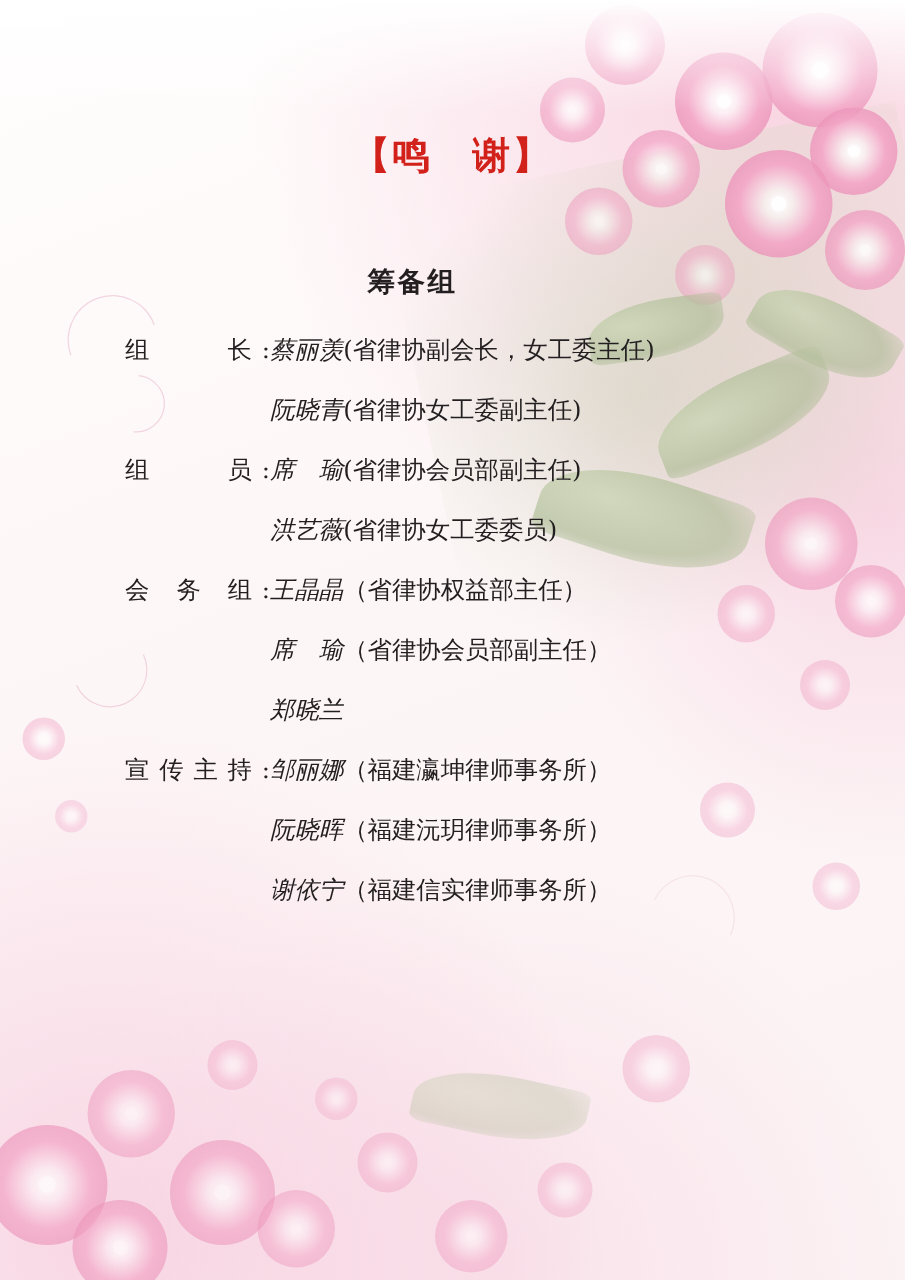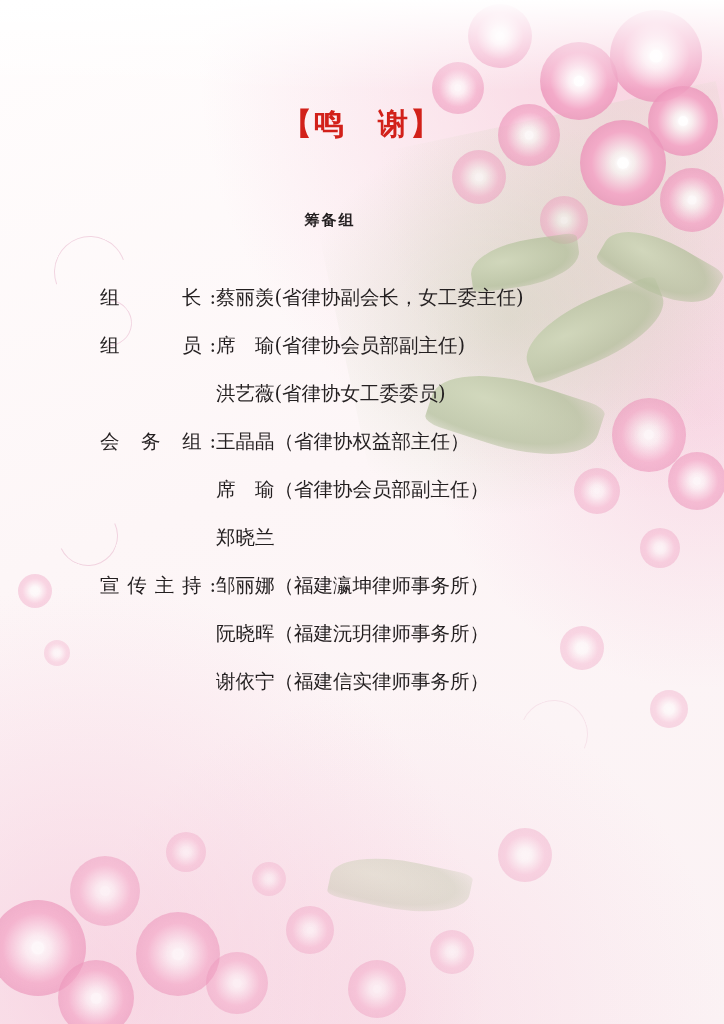--- a/index.html
+++ b/index.html
@@ -112,29 +112,29 @@
     letter-spacing: 2px;
   }
 
   .section-title {
     position: absolute;
     top: 211px;
     left: 0;
     width: 660px;
     text-align: center;
     font-family: "DejaVu Serif", "Liberation Serif", serif;
-    font-size: 15px;
+    font-size: 22px;
     font-weight: 700;
     color: #231f20;
     letter-spacing: 2px;
   }
 
   .credit-list {
     position: absolute;
-    top: 284px;
+    top: 266px;
     left: 0;
     width: 636px;
   }
 
   .credit-row {
     display: flex;
     align-items: baseline;
     justify-content: flex-start;
     height: 48px;
     font-family: "DejaVu Serif", "Liberation Serif", serif;
@@ -150,20 +150,21 @@
     white-space: nowrap;
     flex: 0 0 auto;
   }
   .role.blank {
     text-align-last: auto;
   }
 
   .person {
     white-space: nowrap;
     flex: 0 0 auto;
+    font-style: italic;
   }
   .org {
     white-space: nowrap;
     flex: 0 0 auto;
   }
 </style>
 </head>
 <body>
 
 <div class="page">
@@ -225,20 +226,25 @@
 
     <div class="credit-list">
 
       <div class="credit-row">
         <span class="role">组　　长:</span>
         <span class="person">蔡丽羡</span>
         <span class="org">(省律协副会长，女工委主任)</span>
       </div>
 
 
+      <div class="credit-row">
+        <span class="role blank"></span>
+        <span class="person">阮晓青</span>
+        <span class="org">(省律协女工委副主任)</span>
+      </div>
 
       <div class="credit-row">
         <span class="role">组　　员:</span>
         <span class="person">席　瑜</span>
         <span class="org">(省律协会员部副主任)</span>
       </div>
 
       <div class="credit-row">
         <span class="role blank"></span>
         <span class="person">洪艺薇</span>

